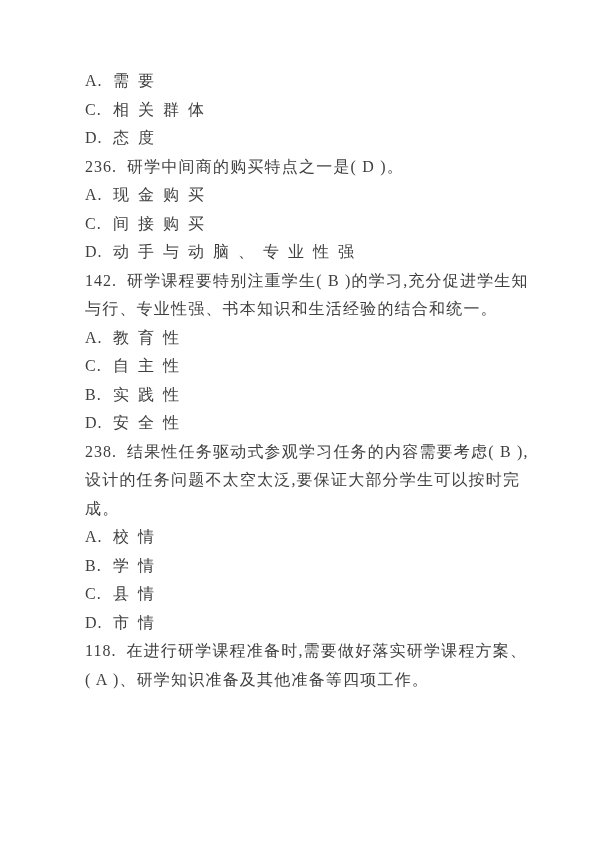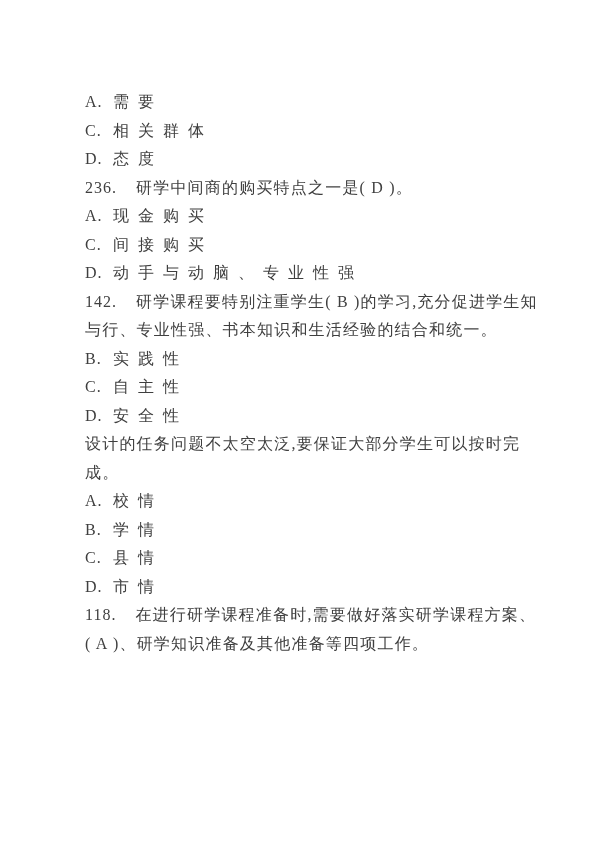--- a/index.html
+++ b/index.html
@@ -6,42 +6,42 @@
     margin: 0;
     padding: 0;
     background: #ffffff;
   }
   .page {
     position: relative;
     width: 600px;
     height: 849px;
     box-sizing: border-box;
     background: #ffffff;
-    padding: 88px 84px 0 85px;
+    padding: 67px 84px 0 85px;
     font-family: "Liberation Serif", "DejaVu Serif", serif;
     font-size: 16px;
     color: #3f3f3f;
     overflow: hidden;
   }
   .line {
     height: 28.5px;
     line-height: 28.5px;
     white-space: nowrap;
   }
   .olabel {
     display: inline-block;
     width: 28px;
     letter-spacing: 1px;
   }
   .otext {
     letter-spacing: 9px;
   }
   .qnum {
     display: inline-block;
-    margin-right: 19px;
+    margin-right: 10px;
     letter-spacing: 1px;
   }
   .stem-text, .stem-cont {
     letter-spacing: 1.2px;
   }
 </style>
 </head>
 <body>
 
 <div class="page">
@@ -55,26 +55,28 @@
   <section>
     <div class="line stem"><span class="qnum">236.</span><span class="stem-text">研学中间商的购买特点之一是( D )。</span></div>
     <div class="line option"><span class="olabel">A.</span><span class="otext">现金购买</span></div>
     <div class="line option"><span class="olabel">C.</span><span class="otext">间接购买</span></div>
     <div class="line option"><span class="olabel">D.</span><span class="otext">动手与动脑、专业性强</span></div>
   </section>
 
   <section>
     <div class="line stem"><span class="qnum">142.</span><span class="stem-text">研学课程要特别注重学生( B )的学习,充分促进学生知</span></div>
     <div class="line stem-cont">与行、专业性强、书本知识和生活经验的结合和统一。</div>
+    <div class="line option"><span class="olabel">A.</span><span class="otext">教育性</span></div>
+    <div class="line option"><span class="olabel">C.</span><span class="otext">自主性</span></div>
     <div class="line option"><span class="olabel">B.</span><span class="otext">实践性</span></div>
-    <div class="line option"><span class="olabel">C.</span><span class="otext">自主性</span></div>
     <div class="line option"><span class="olabel">D.</span><span class="otext">安全性</span></div>
   </section>
 
   <section>
+    <div class="line stem"><span class="qnum">238.</span><span class="stem-text">结果性任务驱动式参观学习任务的内容需要考虑( B ),</span></div>
     <div class="line stem-cont">设计的任务问题不太空太泛,要保证大部分学生可以按时完</div>
     <div class="line stem-cont">成。</div>
     <div class="line option"><span class="olabel">A.</span><span class="otext">校情</span></div>
     <div class="line option"><span class="olabel">B.</span><span class="otext">学情</span></div>
     <div class="line option"><span class="olabel">C.</span><span class="otext">县情</span></div>
     <div class="line option"><span class="olabel">D.</span><span class="otext">市情</span></div>
   </section>
 
   <section>
     <div class="line stem"><span class="qnum">118.</span><span class="stem-text">在进行研学课程准备时,需要做好落实研学课程方案、</span></div>

